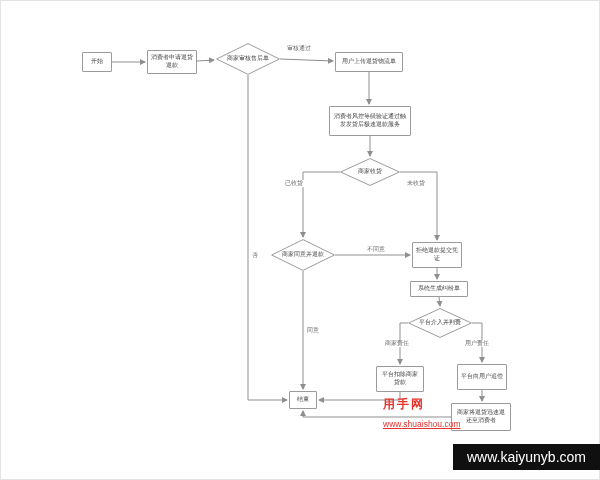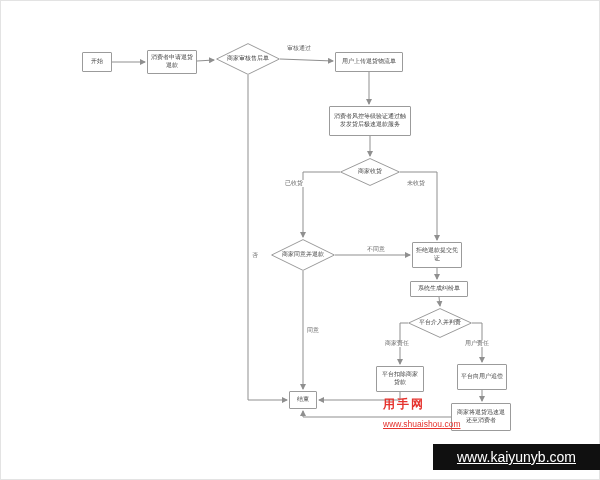--- a/index.html
+++ b/index.html
@@ -23,21 +23,21 @@
   .node > span{ position:relative; z-index:1; display:block; }
   .edge-label{
     position:absolute; z-index:3; font-size:6px; line-height:1.1;
     color:#666; background:#fff; padding:0 1px; white-space:nowrap;
   }
   .banner{
     position:absolute; background:var(--banner_bg,#101010); color:var(--banner_text,#fff);
     z-index:10; white-space:nowrap;
   }
   .banner.top{ left:8px; top:6px; font-size:15px; padding:6px 11px; letter-spacing:.5px; }
-  .banner.bottom{ right:0; top:444px; font-size:14px; padding:5px 24px;text-decoration:underline; }
+  .banner.bottom{ right:0; top:444px; font-size:14px; padding:5px 14px; }
   .wm{ position:absolute; left:383px; top:396px; z-index:5; color:var(--watermark_red,#e5322d); }
   .wm-name{ font-size:12px; font-weight:bold; letter-spacing:2px; }
   .wm-url{ font-size:8.5px; text-decoration:underline; margin-top:6px;text-align:right; }
 </style>
 </head>
 <body>
 
 <div class="screen">
 
   <div>

